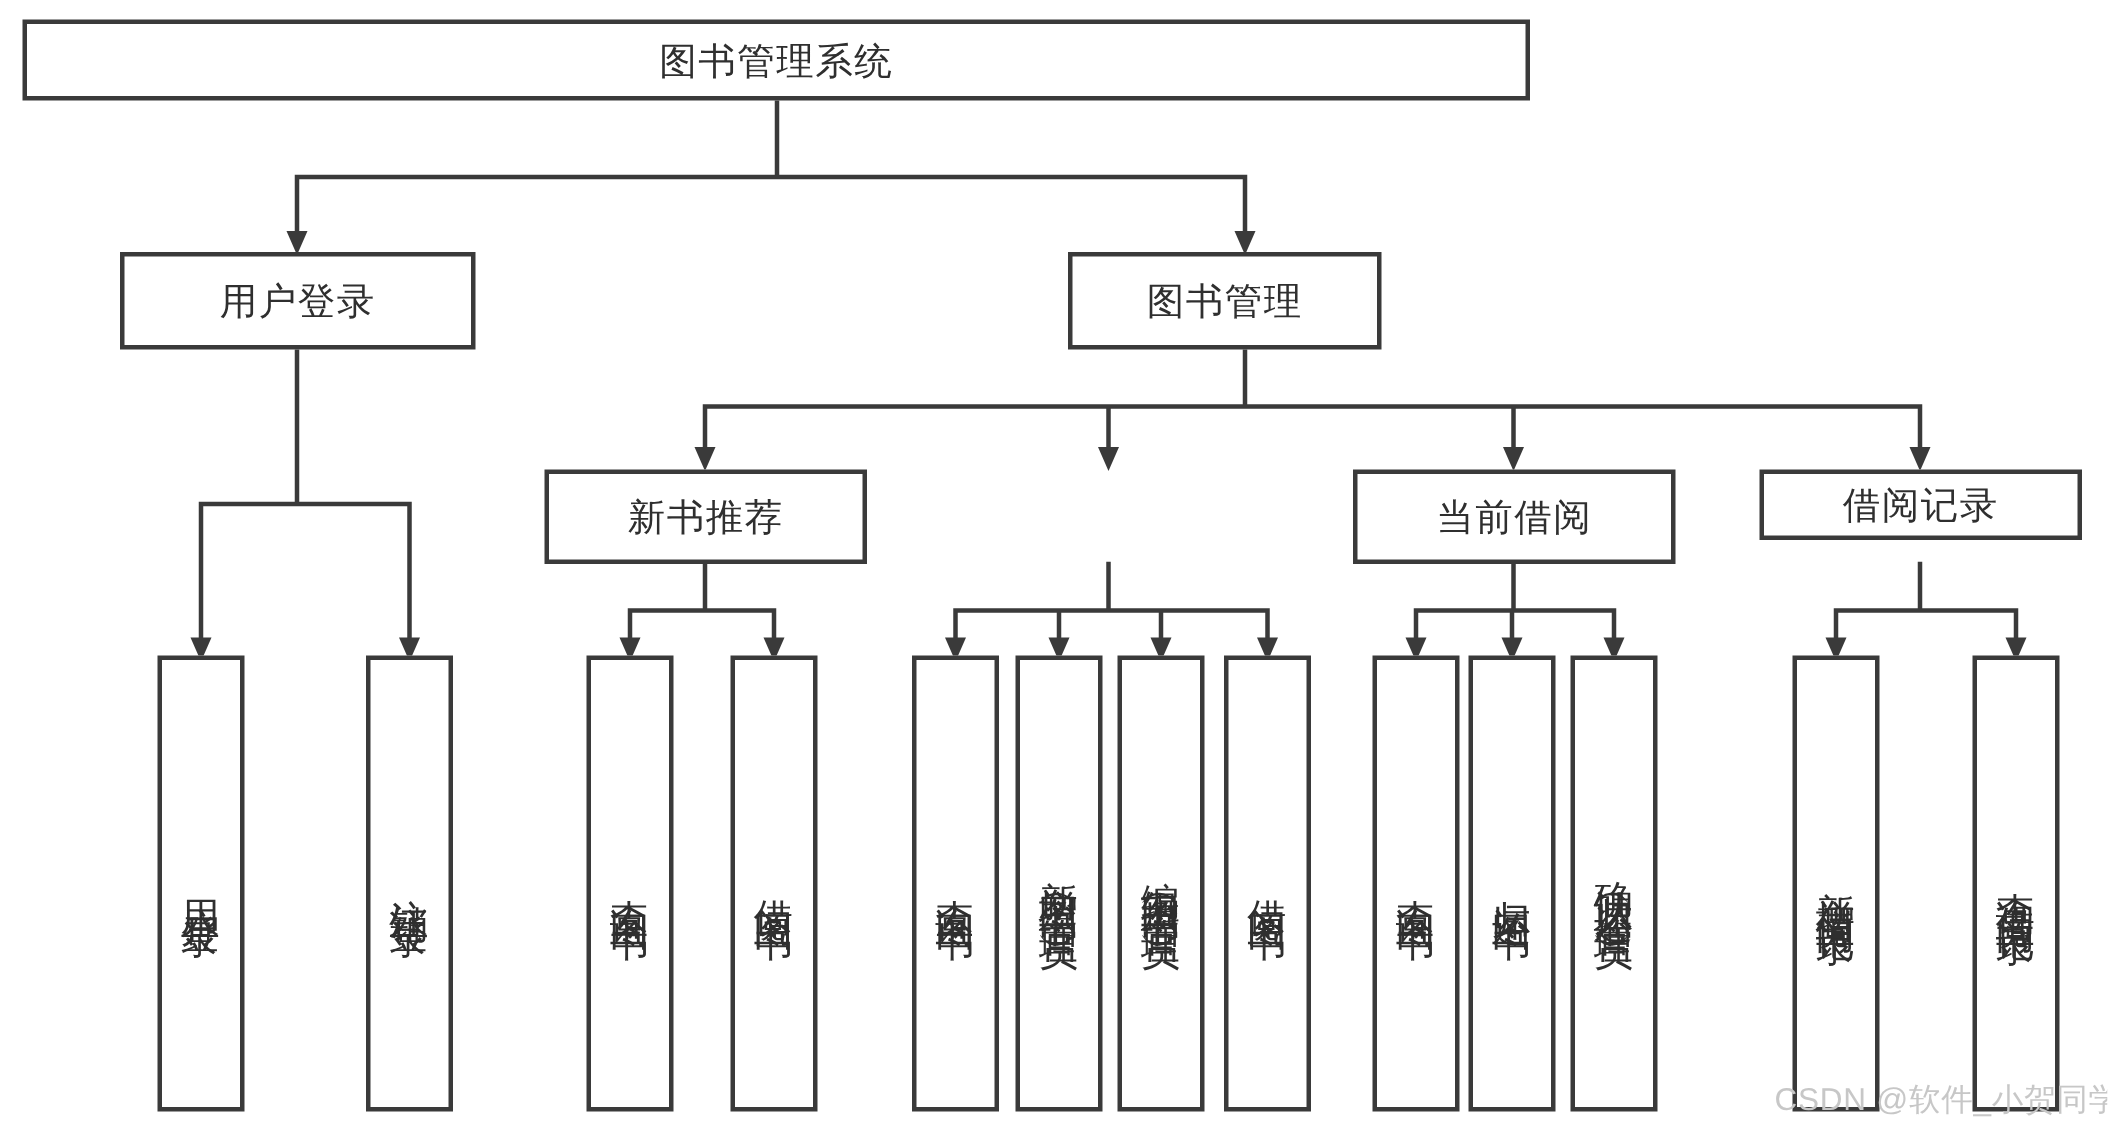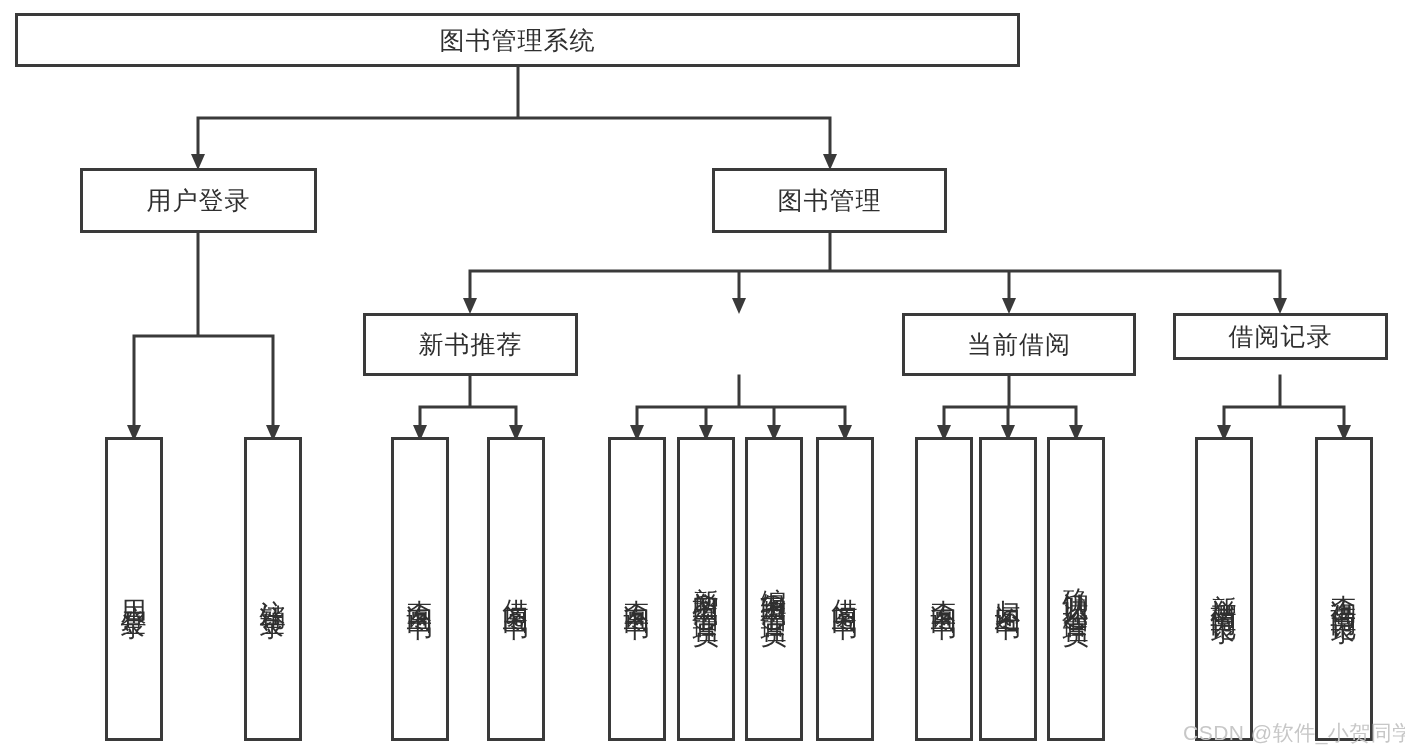--- a/index.html
+++ b/index.html
@@ -139,28 +139,28 @@
       M1337,425 H1351 L1344,441 Z"></path>
   </svg>
 
   <div class="node" style="left:15px; top:13px; width:1005px; height:54px;">
     <span>图书管理系统</span>
   </div>
 
   <div class="node" style="left:80px; top:168px; width:237px; height:65px;">
     <span>用户登录</span>
   </div>
-  <div class="node" style="left:712px; top:168px; width:235px; height:65px;">
+  <div class="node" style="left:712px; top:168px; width:209px; height:65px;">
     <span>图书管理</span>
   </div>
 
   <div class="node" style="left:363px; top:313px; width:215px; height:63px;font-family:Liberation Mono, monospace;">
     <span>新书推荐</span>
   </div>
-  <div class="node" style="left:902px; top:313px; width:234px; height:63px;text-align:center;">
+  <div class="node" style="left:902px; top:313px; width:215px; height:63px;text-align:center;">
     <span>当前借阅</span>
   </div>
   <div class="node" style="left:1173px; top:313px; width:215px; height:47px;">
     <span>借阅记录</span>
   </div>
 
   <div class="leaf" style="left:105px;">
     <span>用户登录</span>
   </div>
   <div class="leaf" style="left:244px;">

